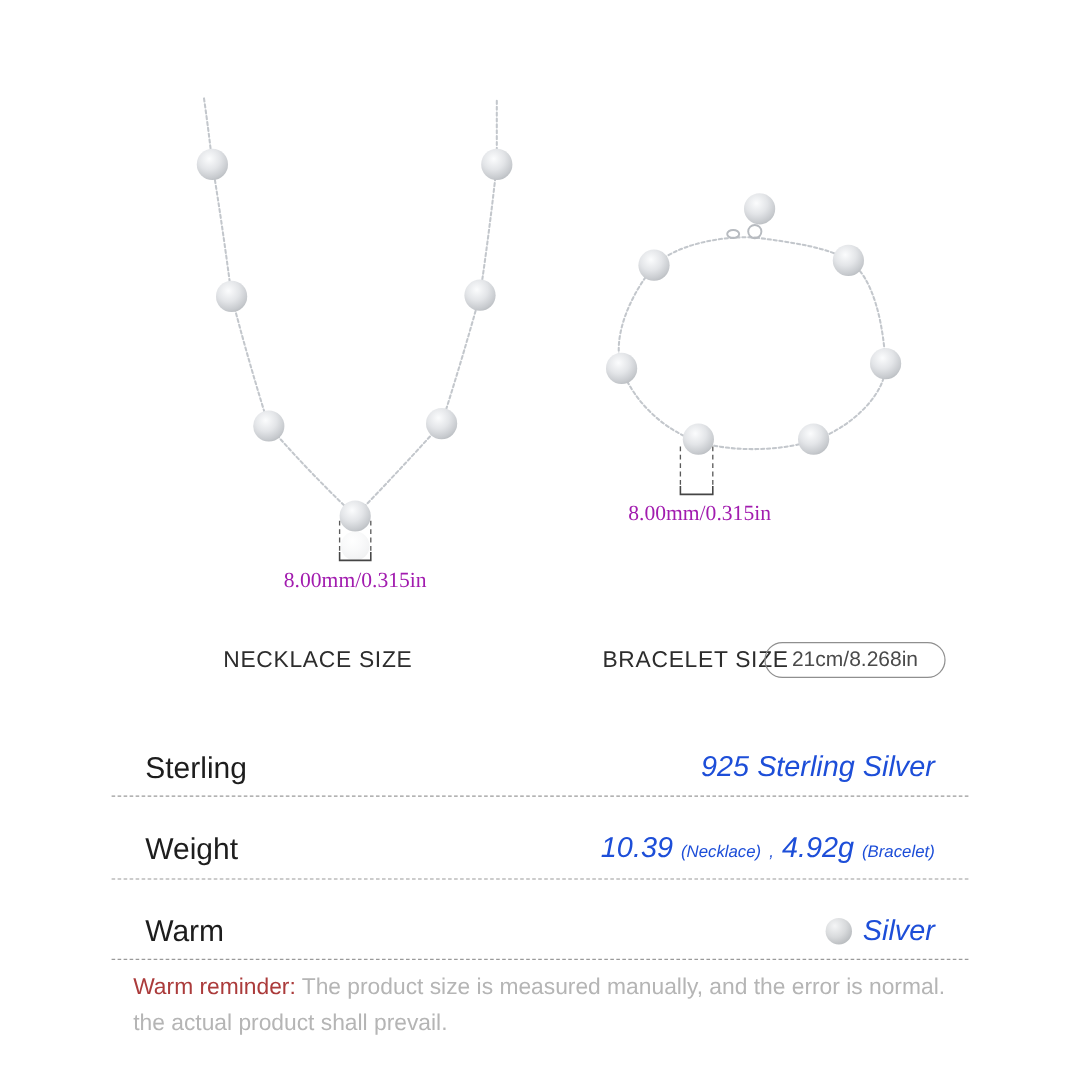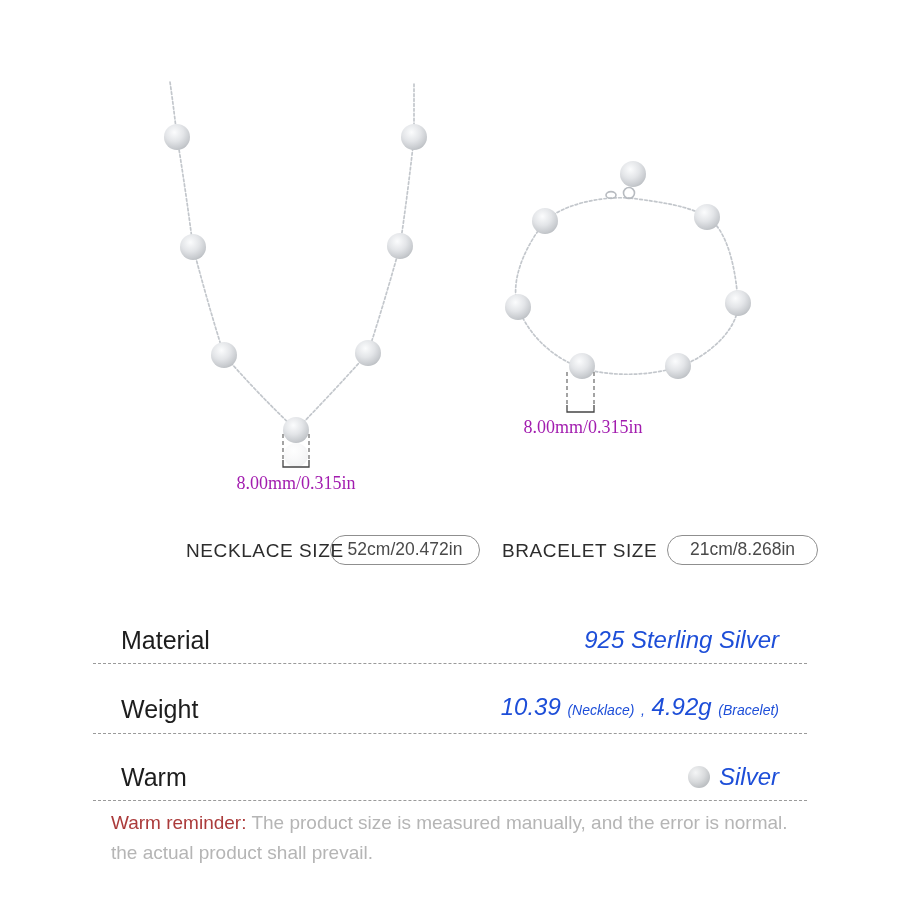--- a/index.html
+++ b/index.html
@@ -26,21 +26,21 @@
     font-size:19px; letter-spacing:0.6px; color:#2d2d2d; white-space:nowrap;
   }
   #necklace-size-label { left:186px; }
   #bracelet-size-label { left:502px; }
   .size-pill {
     position:absolute; top:535px; height:30px; line-height:27px; box-sizing:border-box;
     border:1.5px solid #8f8f8f; border-radius:16px; text-align:center;
     font-size:17.5px; color:#4a4a4a; white-space:nowrap;
   }
   #necklace-size-pill { left:330px; width:150px; }
-  #bracelet-size-pill { left:667px; width:151px; }
+  #bracelet-size-pill { left:637px; width:151px; }
 
   .specs { position:absolute; left:93px; top:597px; width:714px; }
   .spec-row {
     display:flex; justify-content:space-between; align-items:center;
     padding:28px 28px 8px 28px; border-bottom:1.5px dashed #9a9a9a;
   }
   .spec-label { font-size:25px; line-height:30px; color:#1d1d1d; }
   .spec-value { font-size:24px; line-height:30px; font-style:italic; color:#1d4ed8; white-space:nowrap; }
   .spec-value .small { font-size:14px; }
   .color-value { display:flex; align-items:center; gap:9px; }
@@ -108,27 +108,26 @@
         <line class="measure-dash" x1="594" y1="372" x2="594" y2="405"></line>
         <path class="measure-bracket" d="M 567 405 L 567 412 L 594 412 L 594 405"></path>
       </g>
     </g>
   </svg>
 
   <div class="measure-label" id="necklace-measure-label">8.00mm/0.315in</div>
   <div class="measure-label" id="bracelet-measure-label">8.00mm/0.315in</div>
 
   <div class="size-label" id="necklace-size-label">NECKLACE SIZE</div>
-  <div class="size-pill" id="necklace-size-pill">52cm/20.472in</div>
   <div class="size-label" id="bracelet-size-label">BRACELET SIZE</div>
   <div class="size-pill" id="bracelet-size-pill">21cm/8.268in</div>
 
   <div class="specs">
     <div class="spec-row">
-      <div class="spec-label">Material</div>
+      <div class="spec-label">Sterling</div>
       <div class="spec-value">925 Sterling Silver</div>
     </div>
     <div class="spec-row">
       <div class="spec-label">Weight</div>
       <div class="spec-value">
         <span>10.39</span>
         <span class="small">(Necklace)</span>
         <span class="small">,</span>
         <span>4.92g</span>
         <span class="small">(Bracelet)</span>

